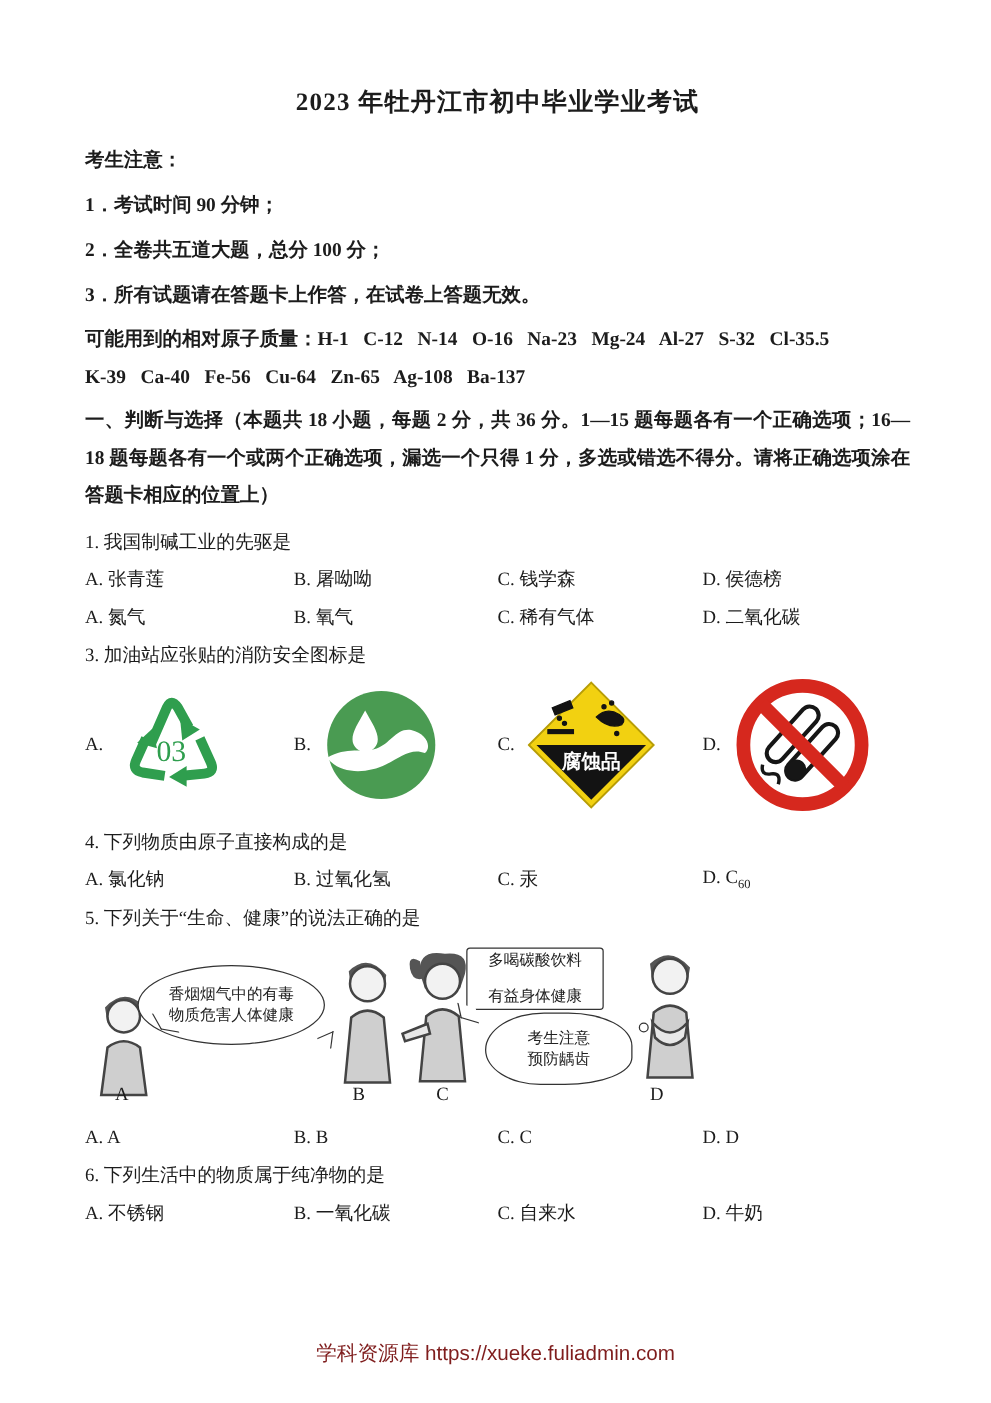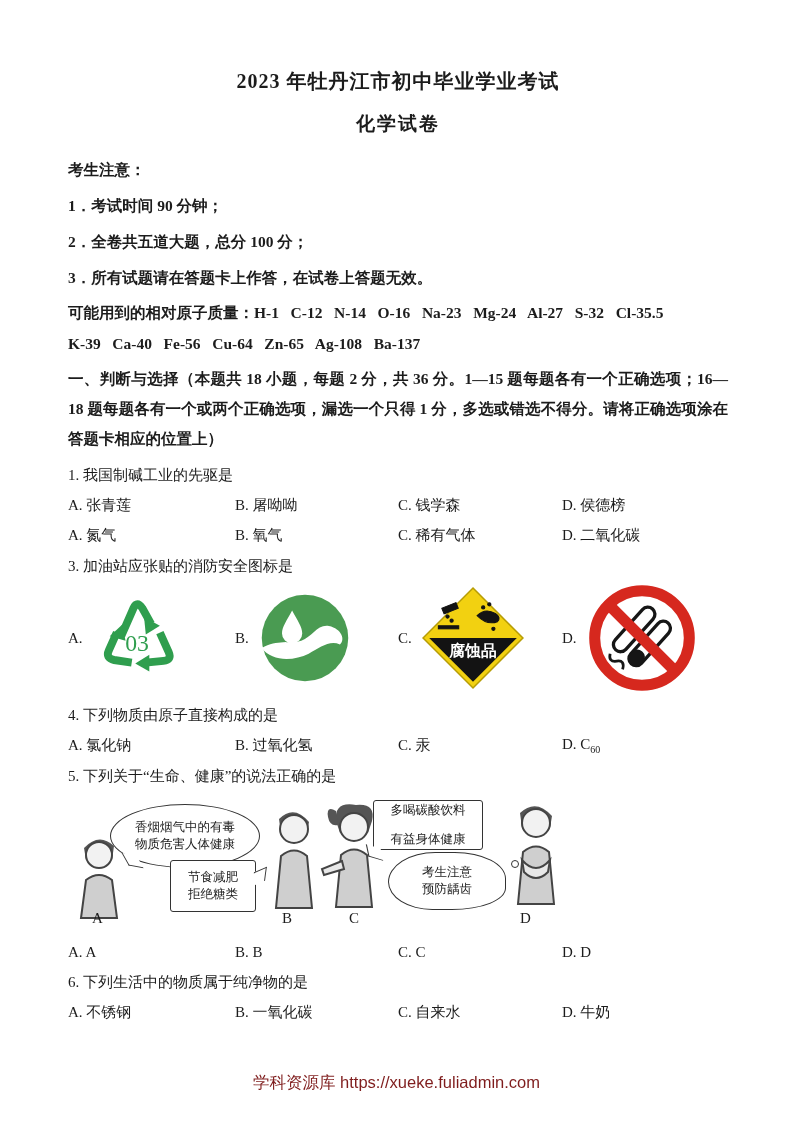--- a/index.html
+++ b/index.html
@@ -43,21 +43,20 @@
   .footer  { position:absolute; left:0; width:793px; bottom:28px; text-align:center;
              color:#7f1d1d; font-size:16.5px; font-family:"Liberation Sans","DejaVu Sans",sans-serif; }
 </style>
 </head>
 <body>
 
 <div class="page">
   <div class="content">
 
     <div class="title">2023 年牡丹江市初中毕业学业考试</div>
-    <div class="subtitle">化学试卷</div>
 
     <div class="notice-h">考生注意：</div>
     <div class="notice-i">1．考试时间 90 分钟；</div>
     <div class="notice-i">2．全卷共五道大题，总分 100 分；</div>
     <div class="notice-i">3．所有试题请在答题卡上作答，在试卷上答题无效。</div>
 
     <div class="atomic">可能用到的相对原子质量：H-1   C-12   N-14   O-16   Na-23   Mg-24   Al-27   S-32   Cl-35.5</div>
     <div class="atomic2">K-39   Ca-40   Fe-56   Cu-64   Zn-65   Ag-108   Ba-137</div>
 
     <div class="section">一、判断与选择（本题共 18 小题，每题 2 分，共 36 分。1—15 题每题各有一个正确选项；16—18 题每题各有一个或两个正确选项，漏选一个只得 1 分，多选或错选不得分。请将正确选项涂在答题卡相应的位置上）</div>
@@ -153,30 +152,26 @@
     <div class="cartoon">
 
       <div class="kid" style="left:0px; top:36px;">
         <svg width="62" height="90" viewBox="0 0 62 90">
           <path d="M16,18 Q31,2 46,16 L44,30 Q31,20 18,30 Z" fill="#555"></path>
           <circle cx="31" cy="25" r="13" fill="#f2f2f2" stroke="#444" stroke-width="2"></circle>
           <path d="M13,88 L18,50 Q31,40 44,50 L49,88 Z" fill="#cfcfcf" stroke="#444" stroke-width="2"></path>
         </svg>
       </div>
 
-      <div class="bubble b-ellipse" style="left:42px; top:10px; width:150px; height:64px;">
+      <div class="bubble b-ellipse" style="left:42px; top:20px; width:150px; height:64px;">
         <div>香烟烟气中的有毒</div>
         <div>物质危害人体健康</div>
       </div>
       <div class="tail" style="left:58px; top:60px; border-left:1.5px solid #333; border-bottom:1.5px solid #333; transform:skewX(38deg) rotate(12deg);"></div>
 
-      <div class="bubble b-rect" style="left:102px; top:66px; width:86px; height:52px;">
-        <div>节食减肥</div>
-        <div>拒绝糖类</div>
-      </div>
       <div class="tail" style="left:185px; top:76px; border-top:1.5px solid #333; border-right:1.5px solid #333; transform:skewY(-30deg) rotate(8deg);"></div>
 
       <div class="kid flip" style="left:196px; top:8px;">
         <svg width="60" height="108" viewBox="0 0 60 108">
           <path d="M15,20 Q30,2 45,17 L43,32 Q30,22 17,32 Z" fill="#555"></path>
           <circle cx="30" cy="27" r="14" fill="#f2f2f2" stroke="#444" stroke-width="2"></circle>
           <path d="M12,106 L17,54 Q30,43 43,54 L48,106 Z" fill="#cfcfcf" stroke="#444" stroke-width="2"></path>
         </svg>
       </div>
 

